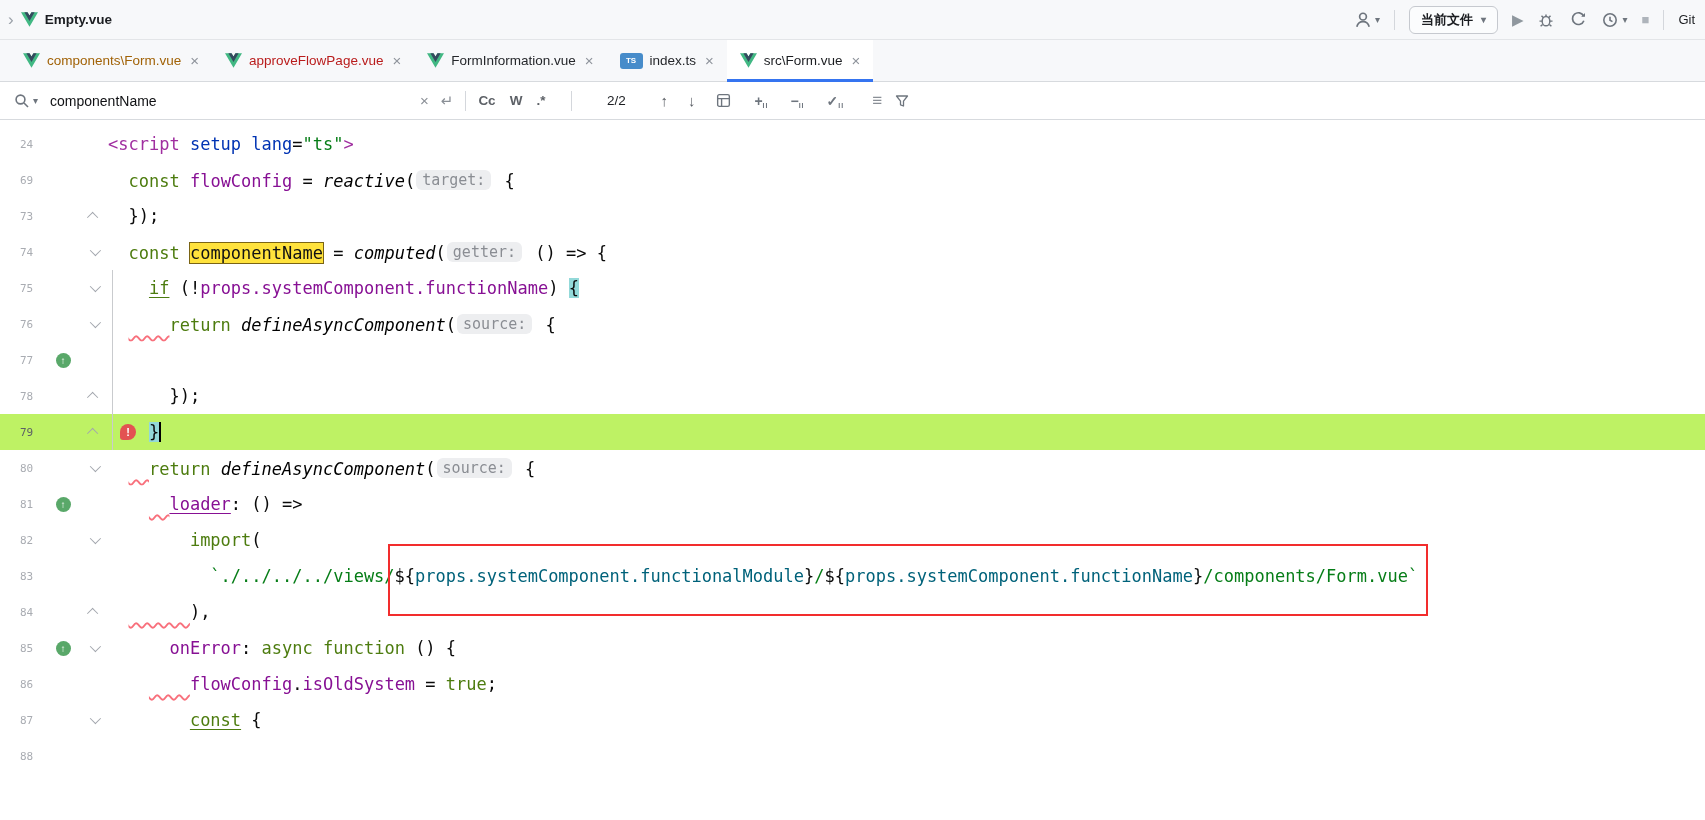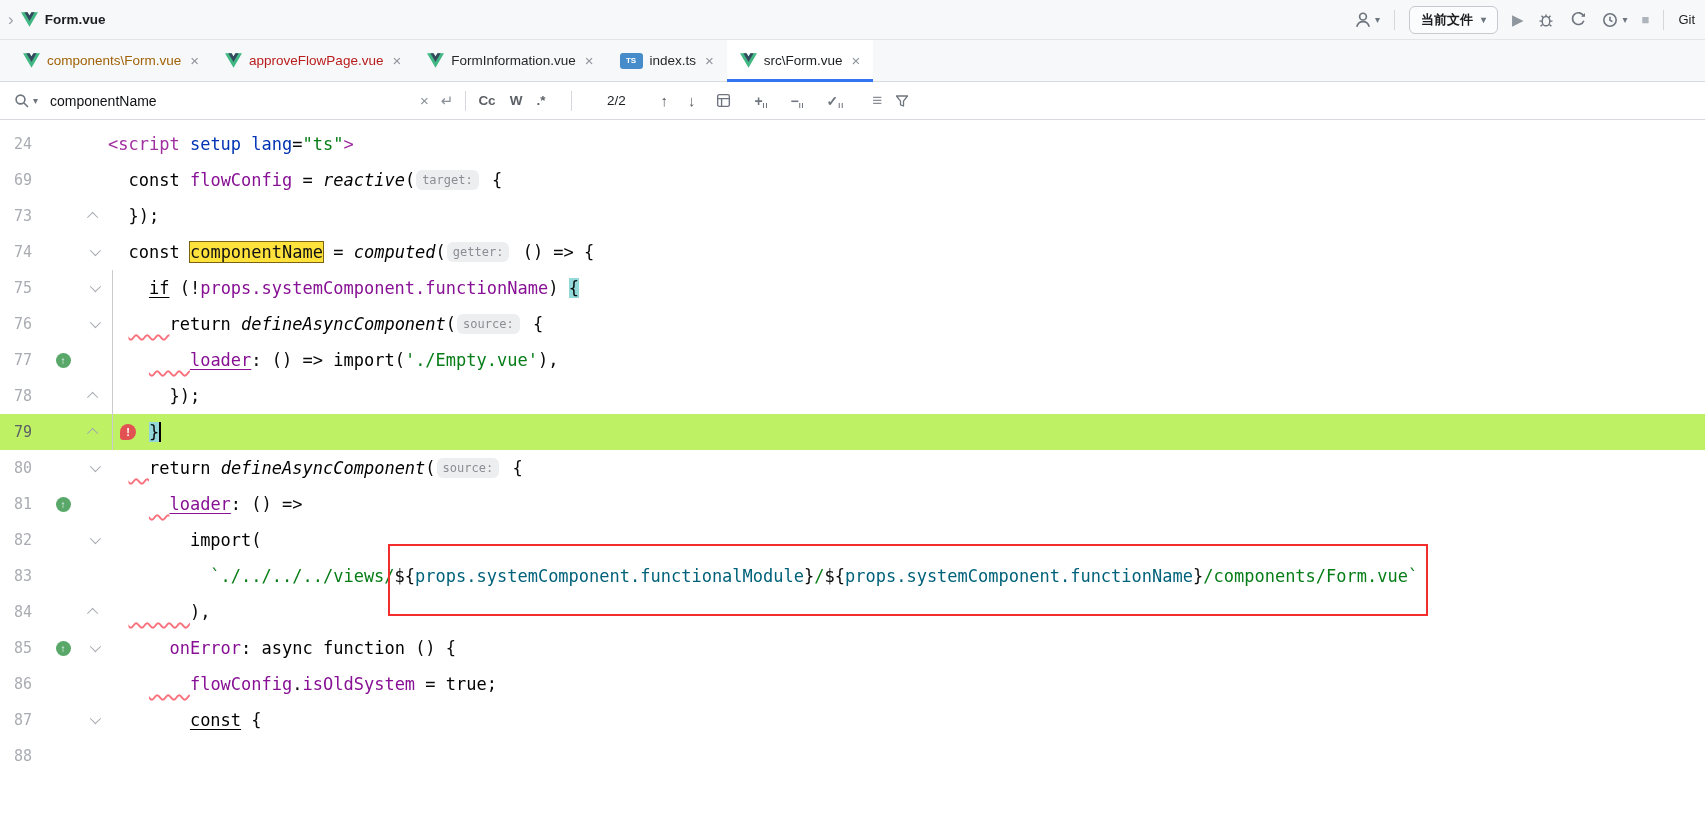--- a/index.html
+++ b/index.html
@@ -45,73 +45,73 @@
   .occ { color:#6E757E; font-size:14px; font-weight:bold; margin-right:10px; }
   .occ small { font-size:7px; vertical-align:-2px; letter-spacing:1px; }
   .arr { color:#5D6167; font-size:15px; font-weight:bold; margin-right:8px;}
 
   
   .editor { position:relative; height:700px; background:#fff; overflow:hidden;
             font-family:"DejaVu Sans Mono", monospace; }
   #lines { padding-top:6px; }
   .row { display:flex; height:36px; align-items:center; position:relative; }
   .caret-line { background:#bef264; }
-  .g-num { width:46px; text-align:center; font-size:15px; color:#A9ACB2; flex:none;
-           font-family:"DejaVu Sans Mono",monospace; }
+  .g-num { width:46px; text-align:left; font-size:11px; color:#A9ACB2; flex:none;
+           font-family:"DejaVu Sans Mono",monospace;padding-left:20px; }
   .caret-line .g-num { color:#5d6066; }
   .g-icon { width:34px; display:flex; justify-content:center; flex:none; }
   .g-fold { width:28px; display:flex; justify-content:center; flex:none; }
   .fold { width:8px; height:8px; border-right:1.7px solid #A2A6AD; border-bottom:1.7px solid #A2A6AD; }
   .fold-d { transform:rotate(45deg) translateY(-2px); }
   .fold-u { transform:rotate(-135deg) translateY(-2px); }
   .g-green { width:15px; height:15px; border-radius:50%; background:#59A869; color:#fff;
              font-size:10px; line-height:15px; text-align:center; font-weight:bold;
              font-family:"Liberation Sans",sans-serif; }
   .err-badge { position:absolute; left:120px; top:10px; width:16px; height:16px;
                border-radius:50% 50% 50% 3px; background:#E35252; color:#fff;
                font:bold 11px/16px "Liberation Sans",sans-serif; text-align:center; }
   .code { white-space:pre; font-size:17px; color:#0a0a0a; }
 
   .tk-pl  { color:#0a0a0a; }
-  .tk-kw  { color:#000000; }
+  .tk-kw  { color:#4d7c0f; }
   .tk-tag { color:#A02FA0; }
   .tk-attr{ color:#0033B3; }
   .tk-str { color:#067D17; }
   .tk-var { color:#871094; }
   .tk-prop{ color:#871094; }
   .tk-teal{ color:#00627A; }
   .tk-fn  { color:#000; font-style:italic; }
   .tk-u   { text-decoration-line:underline; text-underline-offset:3px; text-decoration-thickness:1px; }
   .tk-sq  { text-decoration-line:underline; text-decoration-style:wavy;
             text-decoration-color:#F8707C; text-decoration-thickness:1.5px;
             text-underline-offset:4px; text-decoration-skip-ink:none; }
   .tk-hl-search { background:#FFE23C; outline:1.5px solid #7A6414; color:#101114; }
   .tk-hl-brace  { background:#93D9D9; }
   .tk-inlay { display:inline-block; background:#EDEEF0; color:#8A8D93; border-radius:6px;
-              padding:0 6px; font-size:12px; line-height:20px; vertical-align:2px;
+              padding:0 6px; font-size:15px; line-height:20px; vertical-align:2px;
               margin:0 3px 0 1px; }
   .caret { display:inline-block; width:0; border-left:2px solid #000; height:20px;
            vertical-align:-4px; }
 
   .indent-guide { position:absolute; left:112px; top:150px; width:1px; height:180px;
                   background:#C9CBCE; }
   .annotation-rect { position:absolute; left:388px; top:424px; width:1040px; height:72px;
                      border:2.5px solid #F22D2D; }
 </style>
 </head>
 <body>
 
 <div class="titlebar">
   <div class="tb-left">
     <span class="tb-chevron">›</span>
     <svg width="17" height="15" viewBox="0 0 256 221">
       <path fill="#41B883" d="M204.8 0H256L128 220.8 0 0h97.92L128 51.2 157.44 0h47.36z"></path>
       <path fill="#35495E" d="M204.8 0l-76.8 132.48L51.2 0h46.72L128 51.2 157.44 0h47.36z"></path>
     </svg>
-    <span class="tb-title">Form.vue</span>
+    <span class="tb-title">Empty.vue</span>
   </div>
   <div class="tb-right">
     <span class="tb-ico">
       <svg width="18" height="18" viewBox="0 0 16 16">
         <circle cx="8" cy="5" r="3" fill="none" stroke="#6E757E" stroke-width="1.5"></circle>
         <path d="M2.5 14c.8-3 3-4.5 5.5-4.5s4.7 1.5 5.5 4.5" fill="none" stroke="#6E757E" stroke-width="1.5"></path>
       </svg>
       <span class="dd">▾</span>
     </span>
     <span class="vdiv"></span>
@@ -274,21 +274,20 @@
           <span class="fold fold-d"></span>
         </div>
         <div class="code"><span class="tk-pl">  </span><span class="tk-sq">    </span><span class="tk-kw">return</span><span class="tk-pl"> </span><span class="tk-fn">defineAsyncComponent</span><span class="tk-pl">(</span><span class="tk-inlay">source:</span><span class="tk-pl"> {</span></div>
       </div>
       <div class="row">
         <div class="g-num">77</div>
         <div class="g-icon">
           <span class="g-green">↑</span>
         </div>
         <div class="g-fold"></div>
-        <div class="code"><span class="tk-pl">    </span><span class="tk-sq">    </span><span class="tk-prop tk-u">loader</span><span class="tk-pl">: () =&gt; </span><span class="tk-kw">import</span><span class="tk-pl">(</span><span class="tk-str">'./Empty.vue'</span><span class="tk-pl">),</span></div>
       </div>
       <div class="row">
         <div class="g-num">78</div>
         <div class="g-icon"></div>
         <div class="g-fold">
           <span class="fold fold-u"></span>
         </div>
         <div class="code"><span class="tk-pl">      </span><span class="tk-pl">});</span></div>
       </div>
       <div class="row caret-line">

